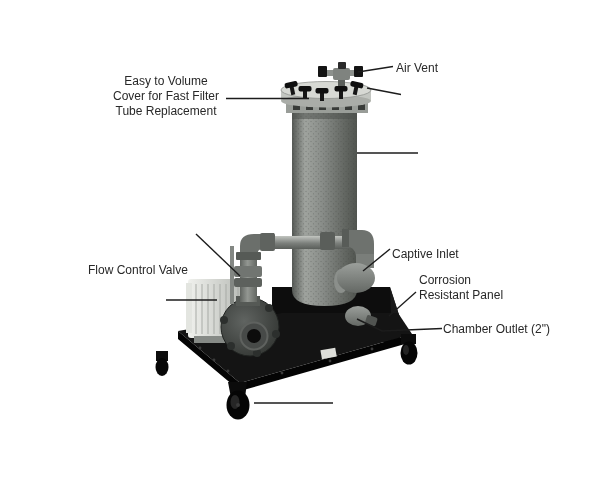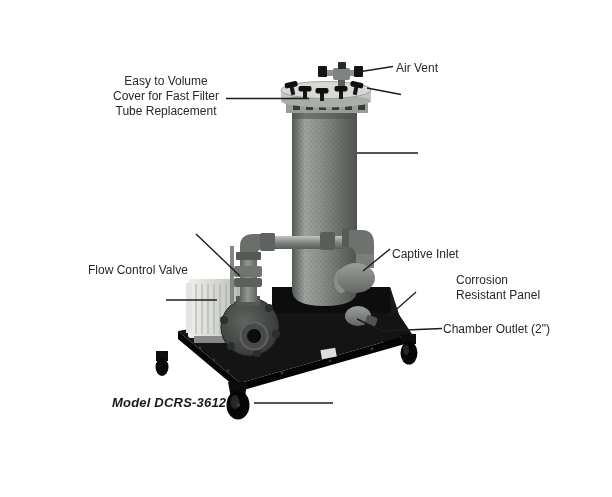--- a/index.html
+++ b/index.html
@@ -14,21 +14,21 @@
     white-space:pre-line;
   }
   .lbl.center{text-align:center;}
   #lbl-cover{left:104px;top:74px;width:124px;}
   #lbl-airvent{left:396px;top:61px;}
   #lbl-captive{left:404px;top:80px;line-height:16px;}
   #lbl-cpvc{left:421px;top:141px;}
   #lbl-flow{left:88px;top:221px;margin-top:42px;}
   #lbl-inlet{left:392px;top:247px;}
   #lbl-pump{left:58px;top:276px;width:112px;}
-  #lbl-panel{left:419px;top:273px;margin-left:37px;}
+  #lbl-panel{left:419px;top:273px;}
   #lbl-outlet{left:443px;top:322px;}
   #lbl-mobile{left:336px;top:391px;line-height:14px;}
   #lbl-model{
     left:112px;top:395px;font-size:13px;font-weight:bold;font-style:italic;
     color:#1b1b1b;letter-spacing:.2px;white-space:nowrap;
   }
 </style>
 </head>
 <body>
 
@@ -210,15 +210,14 @@
 
   <div class="lbl center" id="lbl-cover">Easy to Volume
 Cover for Fast Filter
 Tube Replacement</div>
   <div class="lbl" id="lbl-airvent">Air Vent</div>
   <div class="lbl" id="lbl-flow">Flow Control Valve</div>
   <div class="lbl" id="lbl-inlet">Captive Inlet</div>
   <div class="lbl" id="lbl-panel">Corrosion
 Resistant Panel</div>
   <div class="lbl" id="lbl-outlet">Chamber Outlet (2")</div>
-  <div class="lbl" id="lbl-model">Model DCRS-3612</div>
 
 </div>
 
 </body></html>

